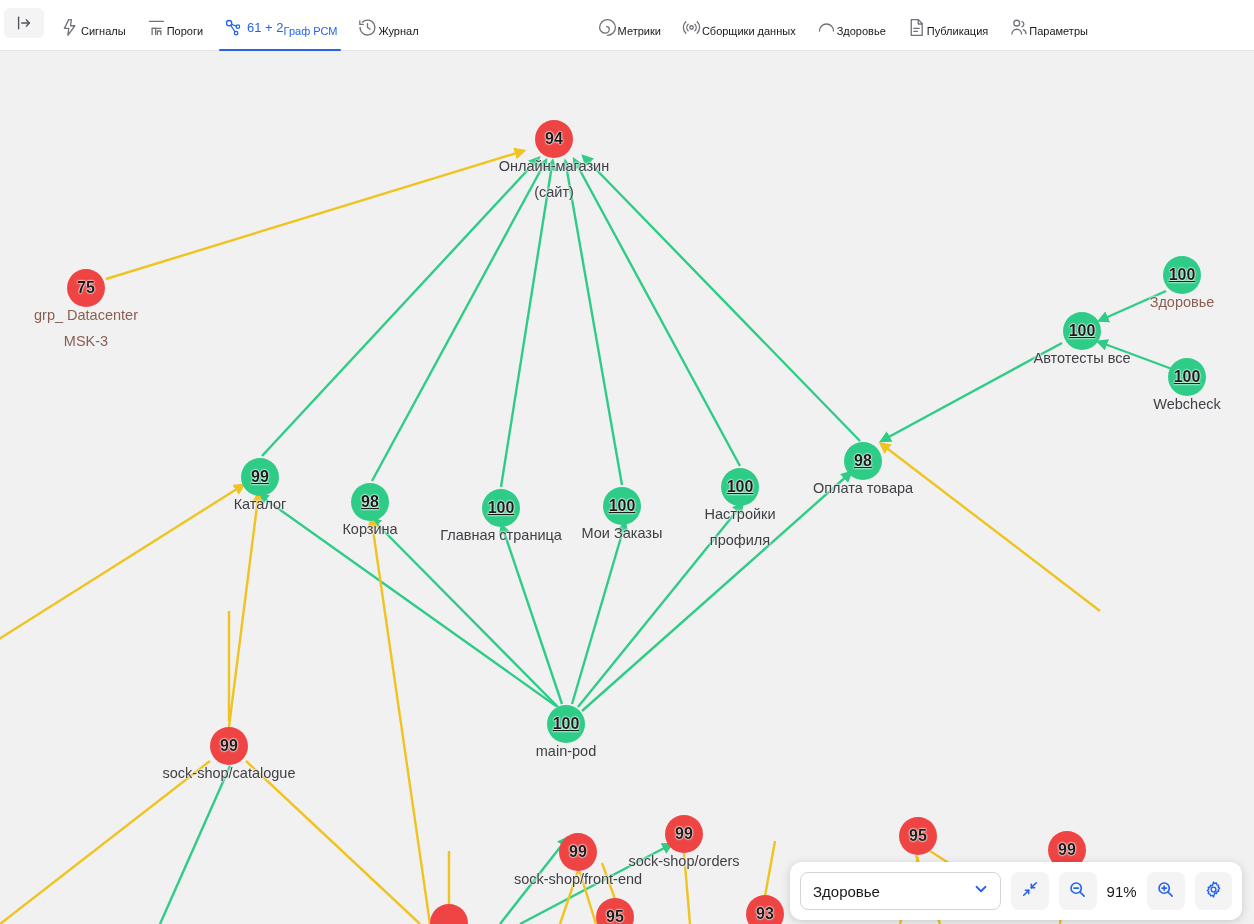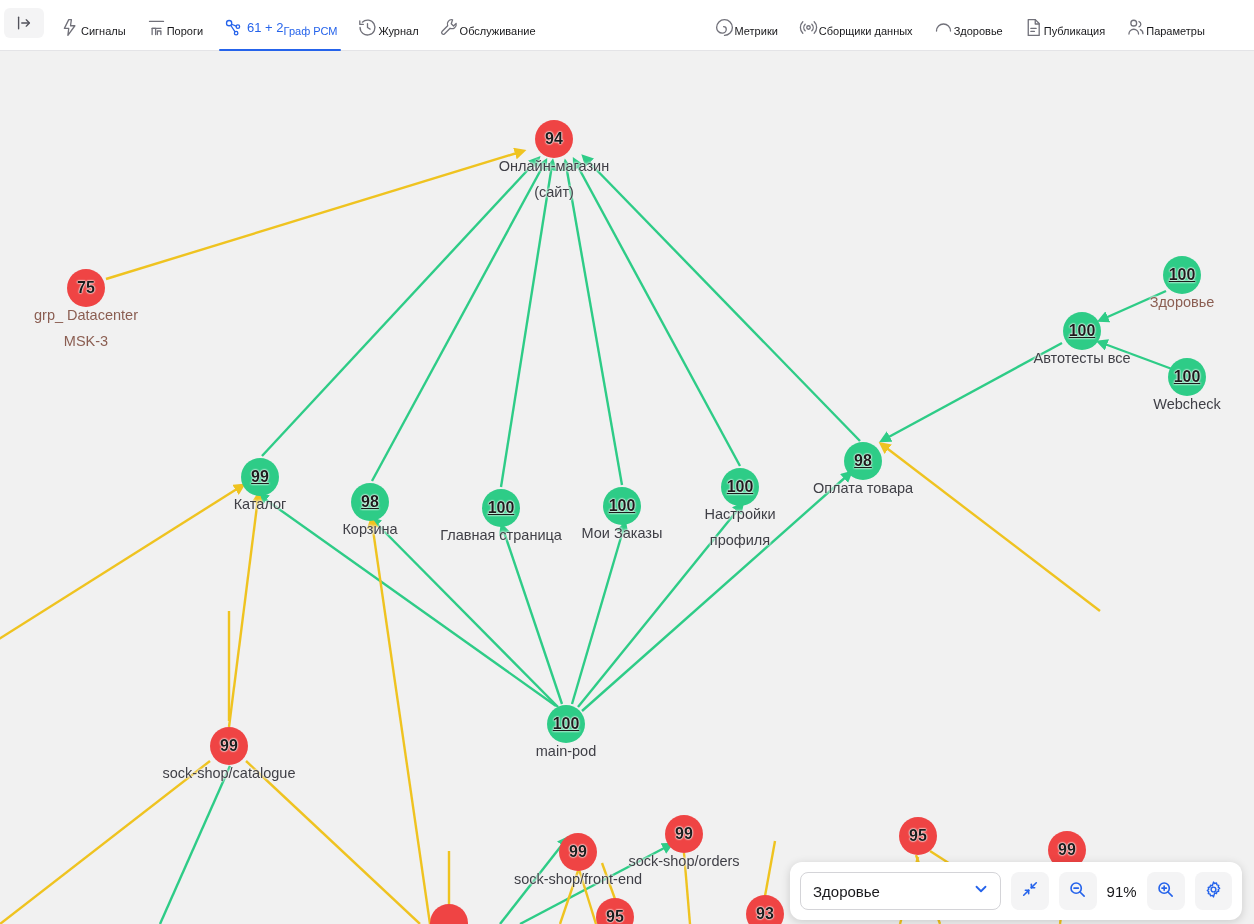--- a/index.html
+++ b/index.html
@@ -161,28 +161,20 @@
         </div>
         <div class="nav-item">
           <div class="nav-icon">
             <svg width="21" height="21" viewBox="0 0 24 24" fill="none" stroke="#71717a" stroke-width="1.5" stroke-linecap="round" stroke-linejoin="round">
               <path d="M3.5 12a8.5 8.5 0 1 0 2.6-6.1"></path>
               <path d="M3.2 4.5v4h4"></path>
               <path d="M12 7.5V12l3 1.8"></path>
             </svg>
           </div>
           <div class="nav-label">Журнал</div>
-        </div>
-        <div class="nav-item">
-          <div class="nav-icon">
-            <svg width="21" height="21" viewBox="0 0 24 24" fill="none" stroke="#71717a" stroke-width="1.5" stroke-linecap="round" stroke-linejoin="round">
-              <path d="M15.5 3.2a5 5 0 0 0-5.6 6.9L3.4 16.6a2 2 0 0 0 2.8 2.8l6.5-6.5a5 5 0 0 0 6.9-5.6l-3 3-2.6-2.6z"></path>
-            </svg>
-          </div>
-          <div class="nav-label">Обслуживание</div>
         </div>
       </div>
     <div class="nav-gap"></div>
     <div class="nav-items" id="nav-right">
         <div class="nav-item">
           <div class="nav-icon">
             <svg width="21" height="21" viewBox="0 0 24 24" fill="none" stroke="#71717a" stroke-width="1.5" stroke-linecap="round" stroke-linejoin="round">
               <path d="M12 21a9 9 0 1 0-9-9 6.5 6.5 0 0 0 6.5 6.5A4.5 4.5 0 0 0 14 14a3 3 0 0 0-3-3"></path>
             </svg>
           </div>

